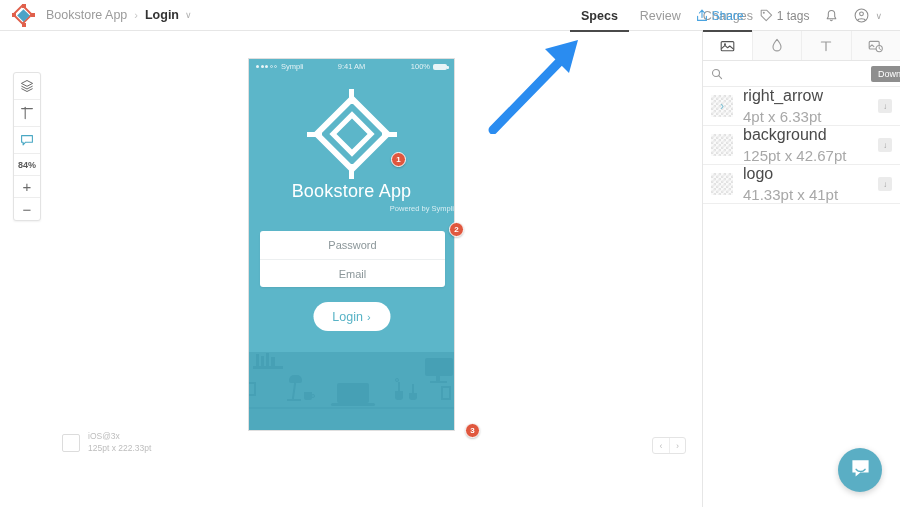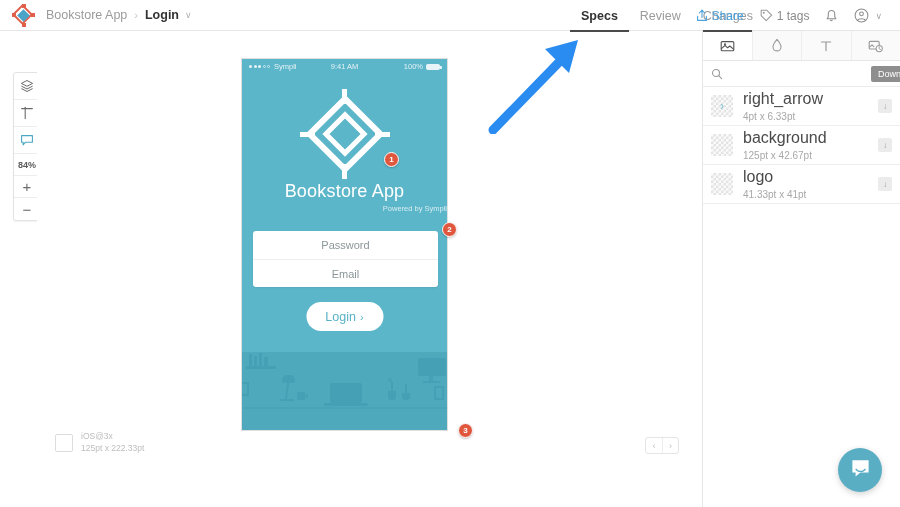--- a/index.html
+++ b/index.html
@@ -122,21 +122,21 @@
     background: #e0573e;
     display: flex; align-items: center; justify-content: center;
     color: #fff; font-size: 12px; line-height: 1;
     cursor: pointer;
     box-shadow: 0 1px 2px rgba(0,0,0,0.2);
   }
   .add-comment-fab span { margin-top: -1px; font-weight: bold; }
 
   
   .canvas {
-    position: absolute; left: 37px; top: 32px;
+    position: absolute; left: 44px; top: 32px;
     width: 658px; height: 434px;
     background: #fff;
   }
   .phone {
     position: absolute; left: 204px; top: 26px;
     width: 207px; height: 373px;
     background: #5cb6c9;
     border: 1px solid #dfdfdf;
     overflow: hidden;
   }
@@ -328,21 +328,21 @@
     background-color: #fafafa;
     position: relative;
   }
   .asset-thumb .ov {
     position: absolute; inset: 0;
     display: flex; align-items: center; justify-content: center;
     color: #7bbfd4; font-size: 12px;
   }
   .asset-info { margin-left: 10px; flex: 1; line-height: 1.35; }
   .asset-name { font-size: 16px; color: #4a4a4a; }
-  .asset-size { font-size: 10px; color: #a8a8a8; }
+  .asset-size { font-size: 15px; color: #a8a8a8; }
   .asset-dl {
     width: 14px; height: 14px; border-radius: 2px;
     background: #ebebeb; color: #9c9c9c;
     display: flex; align-items: center; justify-content: center;
     font-size: 8px; cursor: pointer;
   }
 
   
   .arrow-annot {
     position: absolute; left: 485px; top: 22px;

